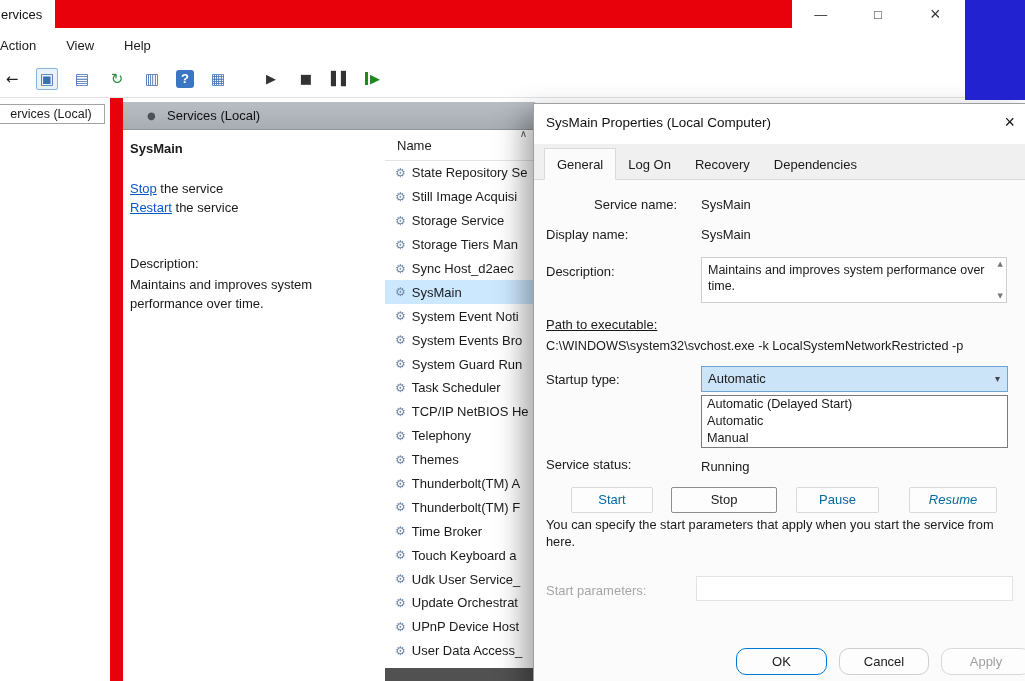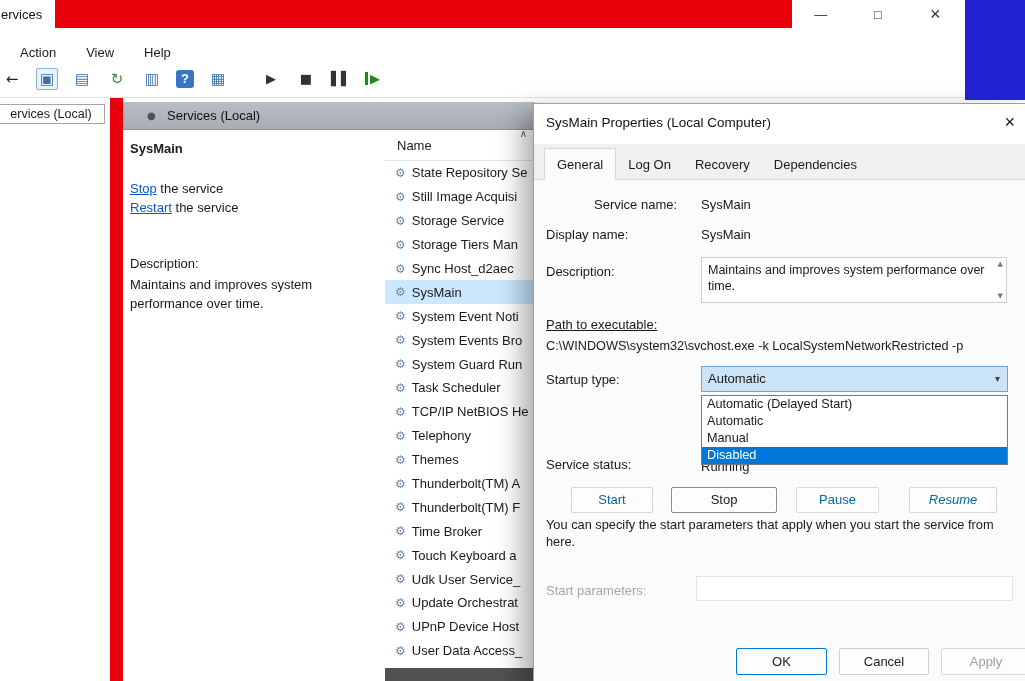--- a/index.html
+++ b/index.html
@@ -10,21 +10,21 @@
 
   
   .titlebar { position:absolute; left:0; top:0; width:1025px; height:30px; background:#fff; }
   .title-text { position:absolute; left:1px; top:7px; font-size:13px; color:#111; }
   .red-top { position:absolute; left:55px; top:0; width:737px; height:28px; background:#e8000b; }
   .win-controls { position:absolute; left:792px; top:1px; width:172px; height:27px; display:flex; z-index:6; }
   .win-controls span { flex:1; text-align:center; line-height:27px; color:#333; font-size:13px; cursor:default; }
   .win-controls .close-g { font-size:18px; }
   .blue-corner { position:absolute; left:965px; top:0; width:60px; height:100px; background:#2222d0; z-index:20; }
 
-  .menubar { position:absolute; left:0; top:30px; width:960px; height:30px; background:#fff; display:flex; align-items:flex-end; padding-left:20px; gap:30px; }
+  .menubar { position:absolute; left:0; top:30px; width:960px; height:30px; background:#fff; display:flex; align-items:center; padding-left:0; gap:30px; }
   .menubar span { font-size:13px; }
 
   .toolbar { position:absolute; left:0; top:60px; width:965px; height:38px; background:#fff; border-bottom:1px solid #e4e4e4; display:flex; align-items:center; gap:13px; padding-left:1px; }
   .tb-ic { width:22px; text-align:center; font-size:15px; line-height:20px; }
   .c-dark { color:#222; }
   .c-blue { color:#3f6fae; }
   .c-green { color:#2f8f46; }
   .tree-toggle { border:1px solid #8ab4dc; background:#eaf3fc; border-radius:2px; }
   .help-ic { width:18px; height:18px; background:#3b76c4; color:#fff; border-radius:3px; font-weight:bold; font-size:13px; line-height:18px; }
   .media-start { margin-left:18px; }
@@ -92,21 +92,21 @@
   .btn.disabled { color:#0369a1; }
   .btn-start { left:37px; top:383px; width:82px; }
   .btn-stop { left:137px; top:383px; width:106px; border-color:#8f8f8f; }
   .btn-pause { left:262px; top:383px; width:83px; }
   .btn-resume { left:375px; top:383px; width:88px;font-style:italic; }
 
   .note { position:absolute; left:12px; top:412px; width:458px; font-size:12.8px; line-height:17px; }
   .params-label { position:absolute; left:12px; top:479px; font-size:13px; color:#a6a6a6; }
   .params-input { position:absolute; left:162px; top:472px; width:317px; height:25px; background:#fff; border:1px solid #e3e3e3; }
 
-  .btn2 { position:absolute; top:544px; height:27px; background:#fdfdfd; border:1px solid #cfcfcf; border-radius:2px; font-size:13px; text-align:center; line-height:25px; cursor:pointer; }
+  .btn2 { position:absolute; top:544px; height:27px; background:#fdfdfd; border:1px solid #cfcfcf; border-radius:10px; font-size:13px; text-align:center; line-height:25px; cursor:pointer; }
   .btn-ok { left:202px; width:91px; border:1px solid #0078d7; }
   .btn-cancel { left:305px; width:90px; }
   .btn-apply { left:407px; width:90px; color:#a0a0a0; border-color:#d9d9d9; }
 </style>
 </head>
 <body>
 
 <div id="root">
 
   <div class="titlebar">
@@ -288,21 +288,20 @@
 
     <span class="dlg-label" style="left:12px; top:268px;">Startup type:</span>
     <div class="combo">
       <span>Automatic</span>
       <span class="chev ic">▾</span>
     </div>
     <div class="dropdown">
       <div class="opt">Automatic (Delayed Start)</div>
       <div class="opt">Automatic</div>
       <div class="opt">Manual</div>
-      <div class="opt sel">Disabled</div>
     </div>
 
     <span class="dlg-label" style="left:12px; top:353px;">Service status:</span>
     <span class="status-value">Running</span>
 
     <div class="btn btn-start disabled">Start</div>
     <div class="btn btn-stop">Stop</div>
     <div class="btn btn-pause disabled">Pause</div>
     <div class="btn btn-resume disabled">Resume</div>
 

